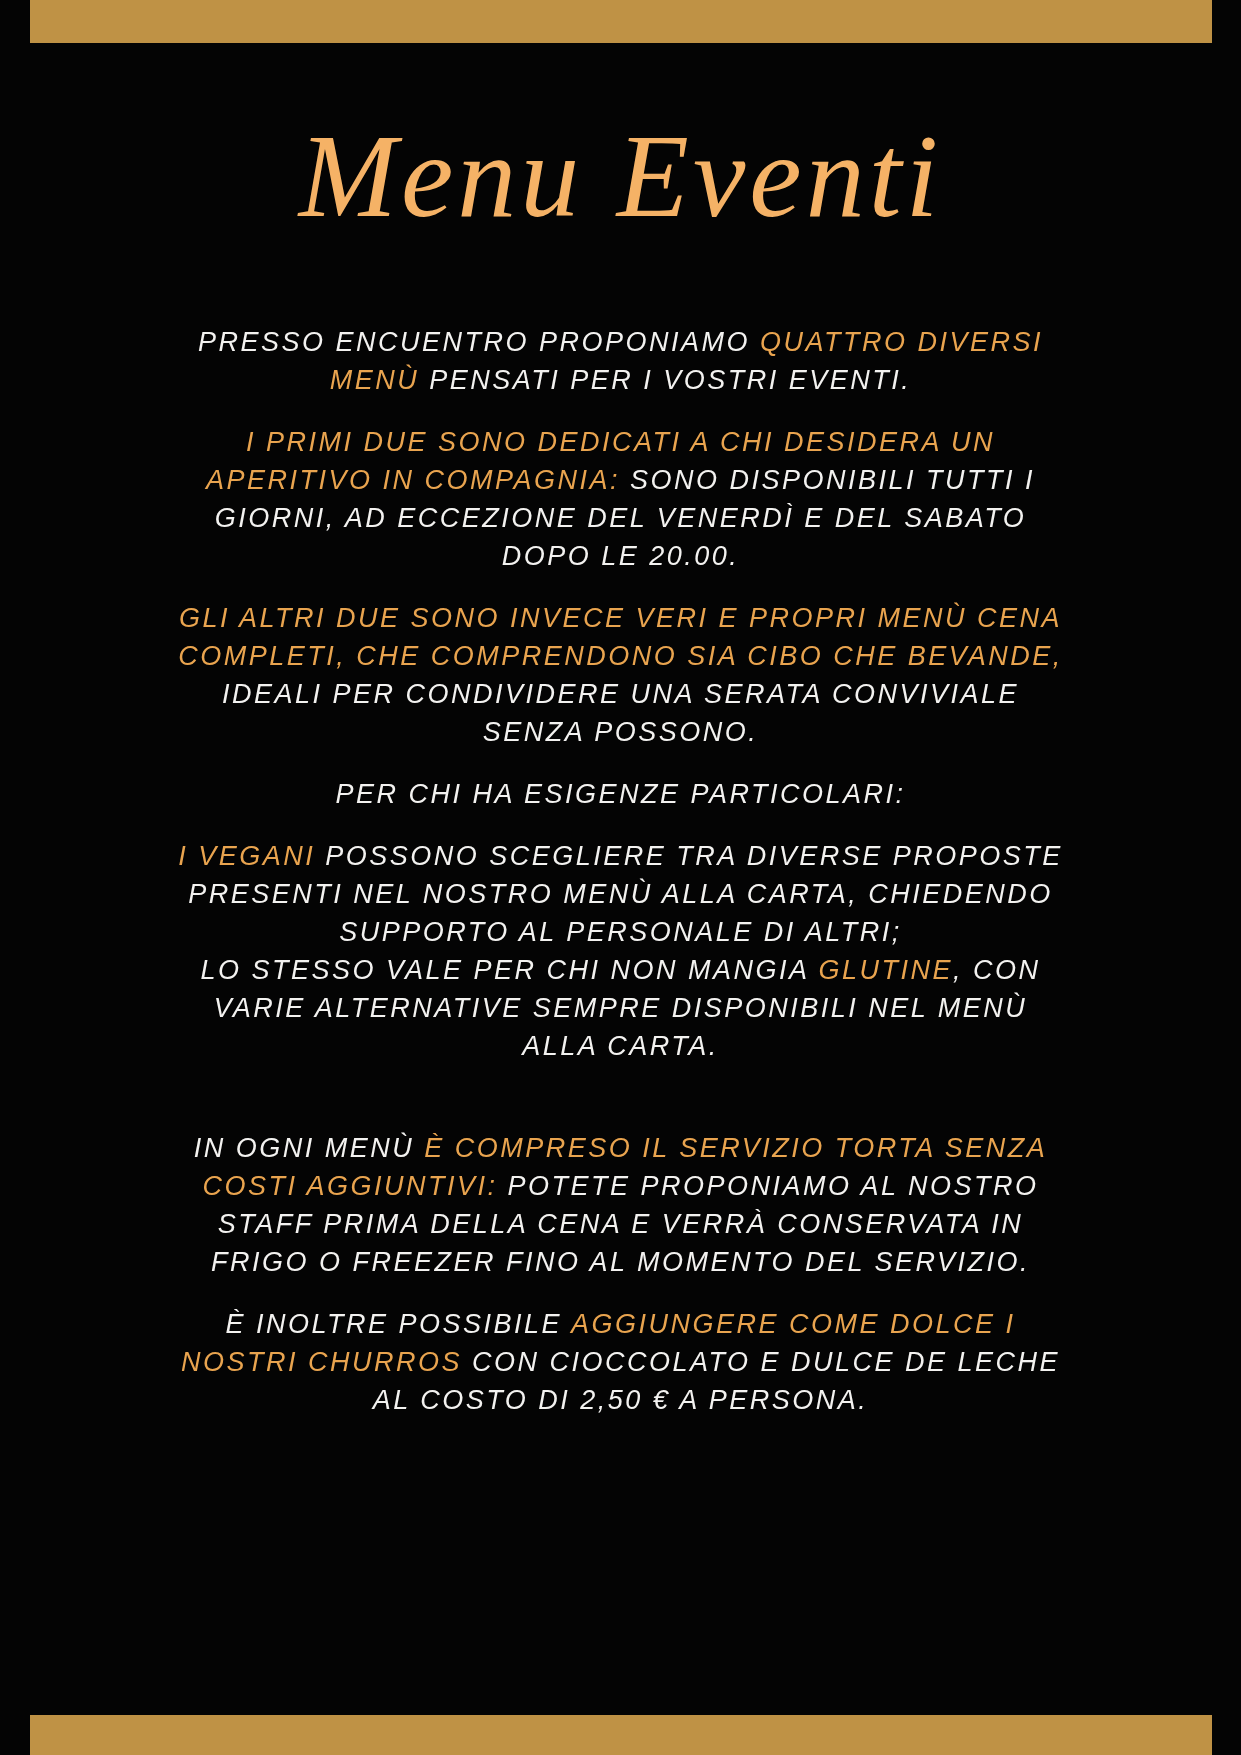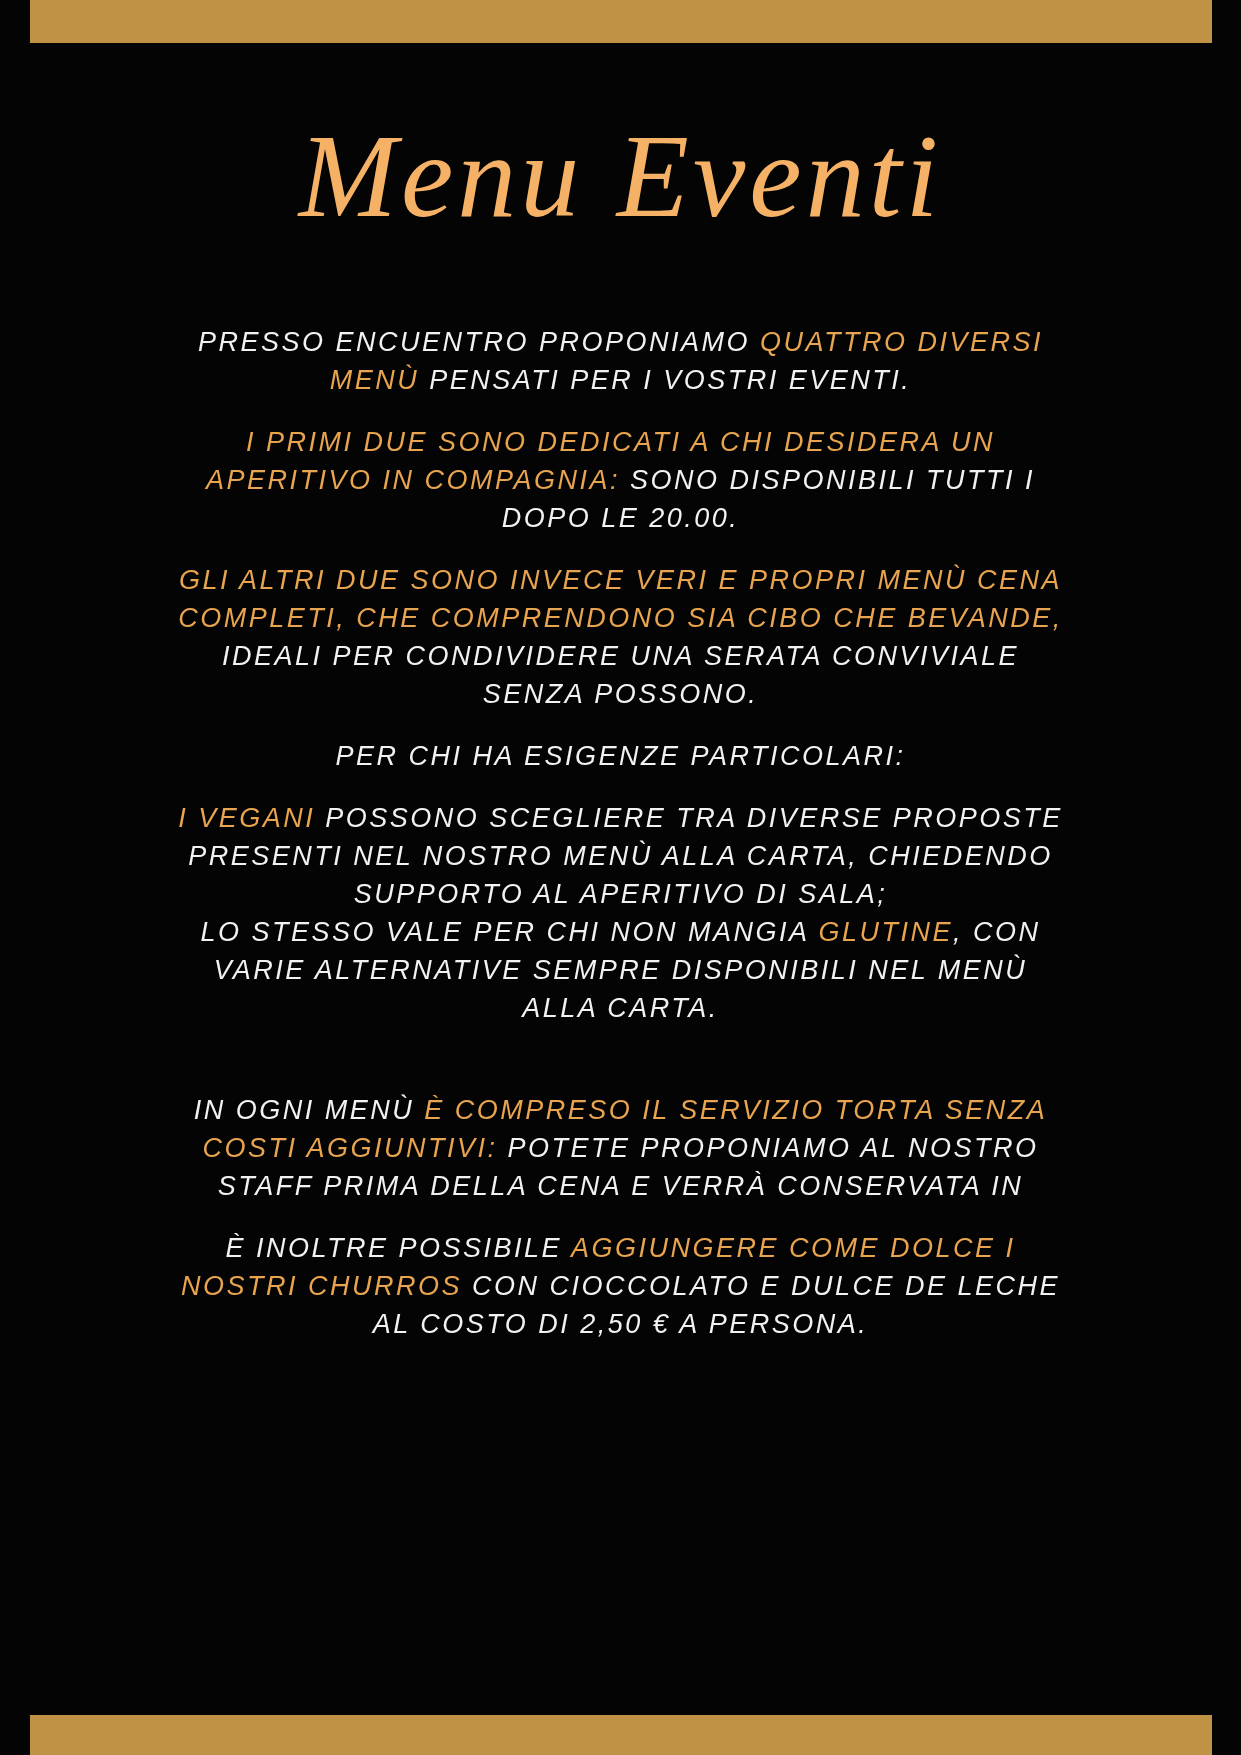--- a/index.html
+++ b/index.html
@@ -73,43 +73,45 @@
   <div class="content">
     <div class="title">Menu Eventi</div>
     <div class="menu-body">
         <div class="paragraph">
           <div class="line"><span class="run white">PRESSO ENCUENTRO PROPONIAMO </span><span class="run gold">QUATTRO DIVERSI</span></div>
           <div class="line"><span class="run gold">MENÙ</span><span class="run white"> PENSATI PER I VOSTRI EVENTI.</span></div>
         </div>
         <div class="paragraph">
           <div class="line"><span class="run gold">I PRIMI DUE SONO DEDICATI A CHI DESIDERA UN</span></div>
           <div class="line"><span class="run gold">APERITIVO IN COMPAGNIA:</span><span class="run white"> SONO DISPONIBILI TUTTI I</span></div>
+          <div class="line"><span class="run white">GIORNI, AD ECCEZIONE DEL VENERDÌ E DEL SABATO</span></div>
           <div class="line"><span class="run white">DOPO LE 20.00.</span></div>
         </div>
         <div class="paragraph">
           <div class="line"><span class="run gold">GLI ALTRI DUE SONO INVECE VERI E PROPRI MENÙ CENA</span></div>
           <div class="line"><span class="run gold">COMPLETI, CHE COMPRENDONO SIA CIBO CHE BEVANDE,</span></div>
           <div class="line"><span class="run white">IDEALI PER CONDIVIDERE UNA SERATA CONVIVIALE</span></div>
           <div class="line"><span class="run white">SENZA POSSONO.</span></div>
         </div>
         <div class="paragraph">
           <div class="line"><span class="run white">PER CHI HA ESIGENZE PARTICOLARI:</span></div>
         </div>
         <div class="paragraph">
           <div class="line"><span class="run gold">I VEGANI</span><span class="run white"> POSSONO SCEGLIERE TRA DIVERSE PROPOSTE</span></div>
           <div class="line"><span class="run white">PRESENTI NEL NOSTRO MENÙ ALLA CARTA, CHIEDENDO</span></div>
-          <div class="line"><span class="run white">SUPPORTO AL APERITIVO DI SALA;</span></div>
+          <div class="line"><span class="run white">SUPPORTO AL PERSONALE DI ALTRI;</span></div>
           <div class="line"><span class="run white">LO STESSO VALE PER CHI NON MANGIA </span><span class="run gold">GLUTINE</span><span class="run white">, CON</span></div>
           <div class="line"><span class="run white">VARIE ALTERNATIVE SEMPRE DISPONIBILI NEL MENÙ</span></div>
           <div class="line"><span class="run white">ALLA CARTA.</span></div>
         </div>
         <div class="paragraph extra-gap">
           <div class="line"><span class="run white">IN OGNI MENÙ </span><span class="run gold">È COMPRESO IL SERVIZIO TORTA SENZA</span></div>
           <div class="line"><span class="run gold">COSTI AGGIUNTIVI:</span><span class="run white"> POTETE PROPONIAMO AL NOSTRO</span></div>
           <div class="line"><span class="run white">STAFF PRIMA DELLA CENA E VERRÀ CONSERVATA IN</span></div>
+          <div class="line"><span class="run white">FRIGO O FREEZER FINO AL MOMENTO DEL SERVIZIO.</span></div>
         </div>
         <div class="paragraph">
           <div class="line"><span class="run white">È INOLTRE POSSIBILE </span><span class="run gold">AGGIUNGERE COME DOLCE I</span></div>
           <div class="line"><span class="run gold">NOSTRI CHURROS</span><span class="run white"> CON CIOCCOLATO E DULCE DE LECHE</span></div>
           <div class="line"><span class="run white">AL COSTO DI 2,50 € A PERSONA.</span></div>
         </div>
       </div>
   </div>
   <div class="gold-bar bottom"></div>
 </div>

